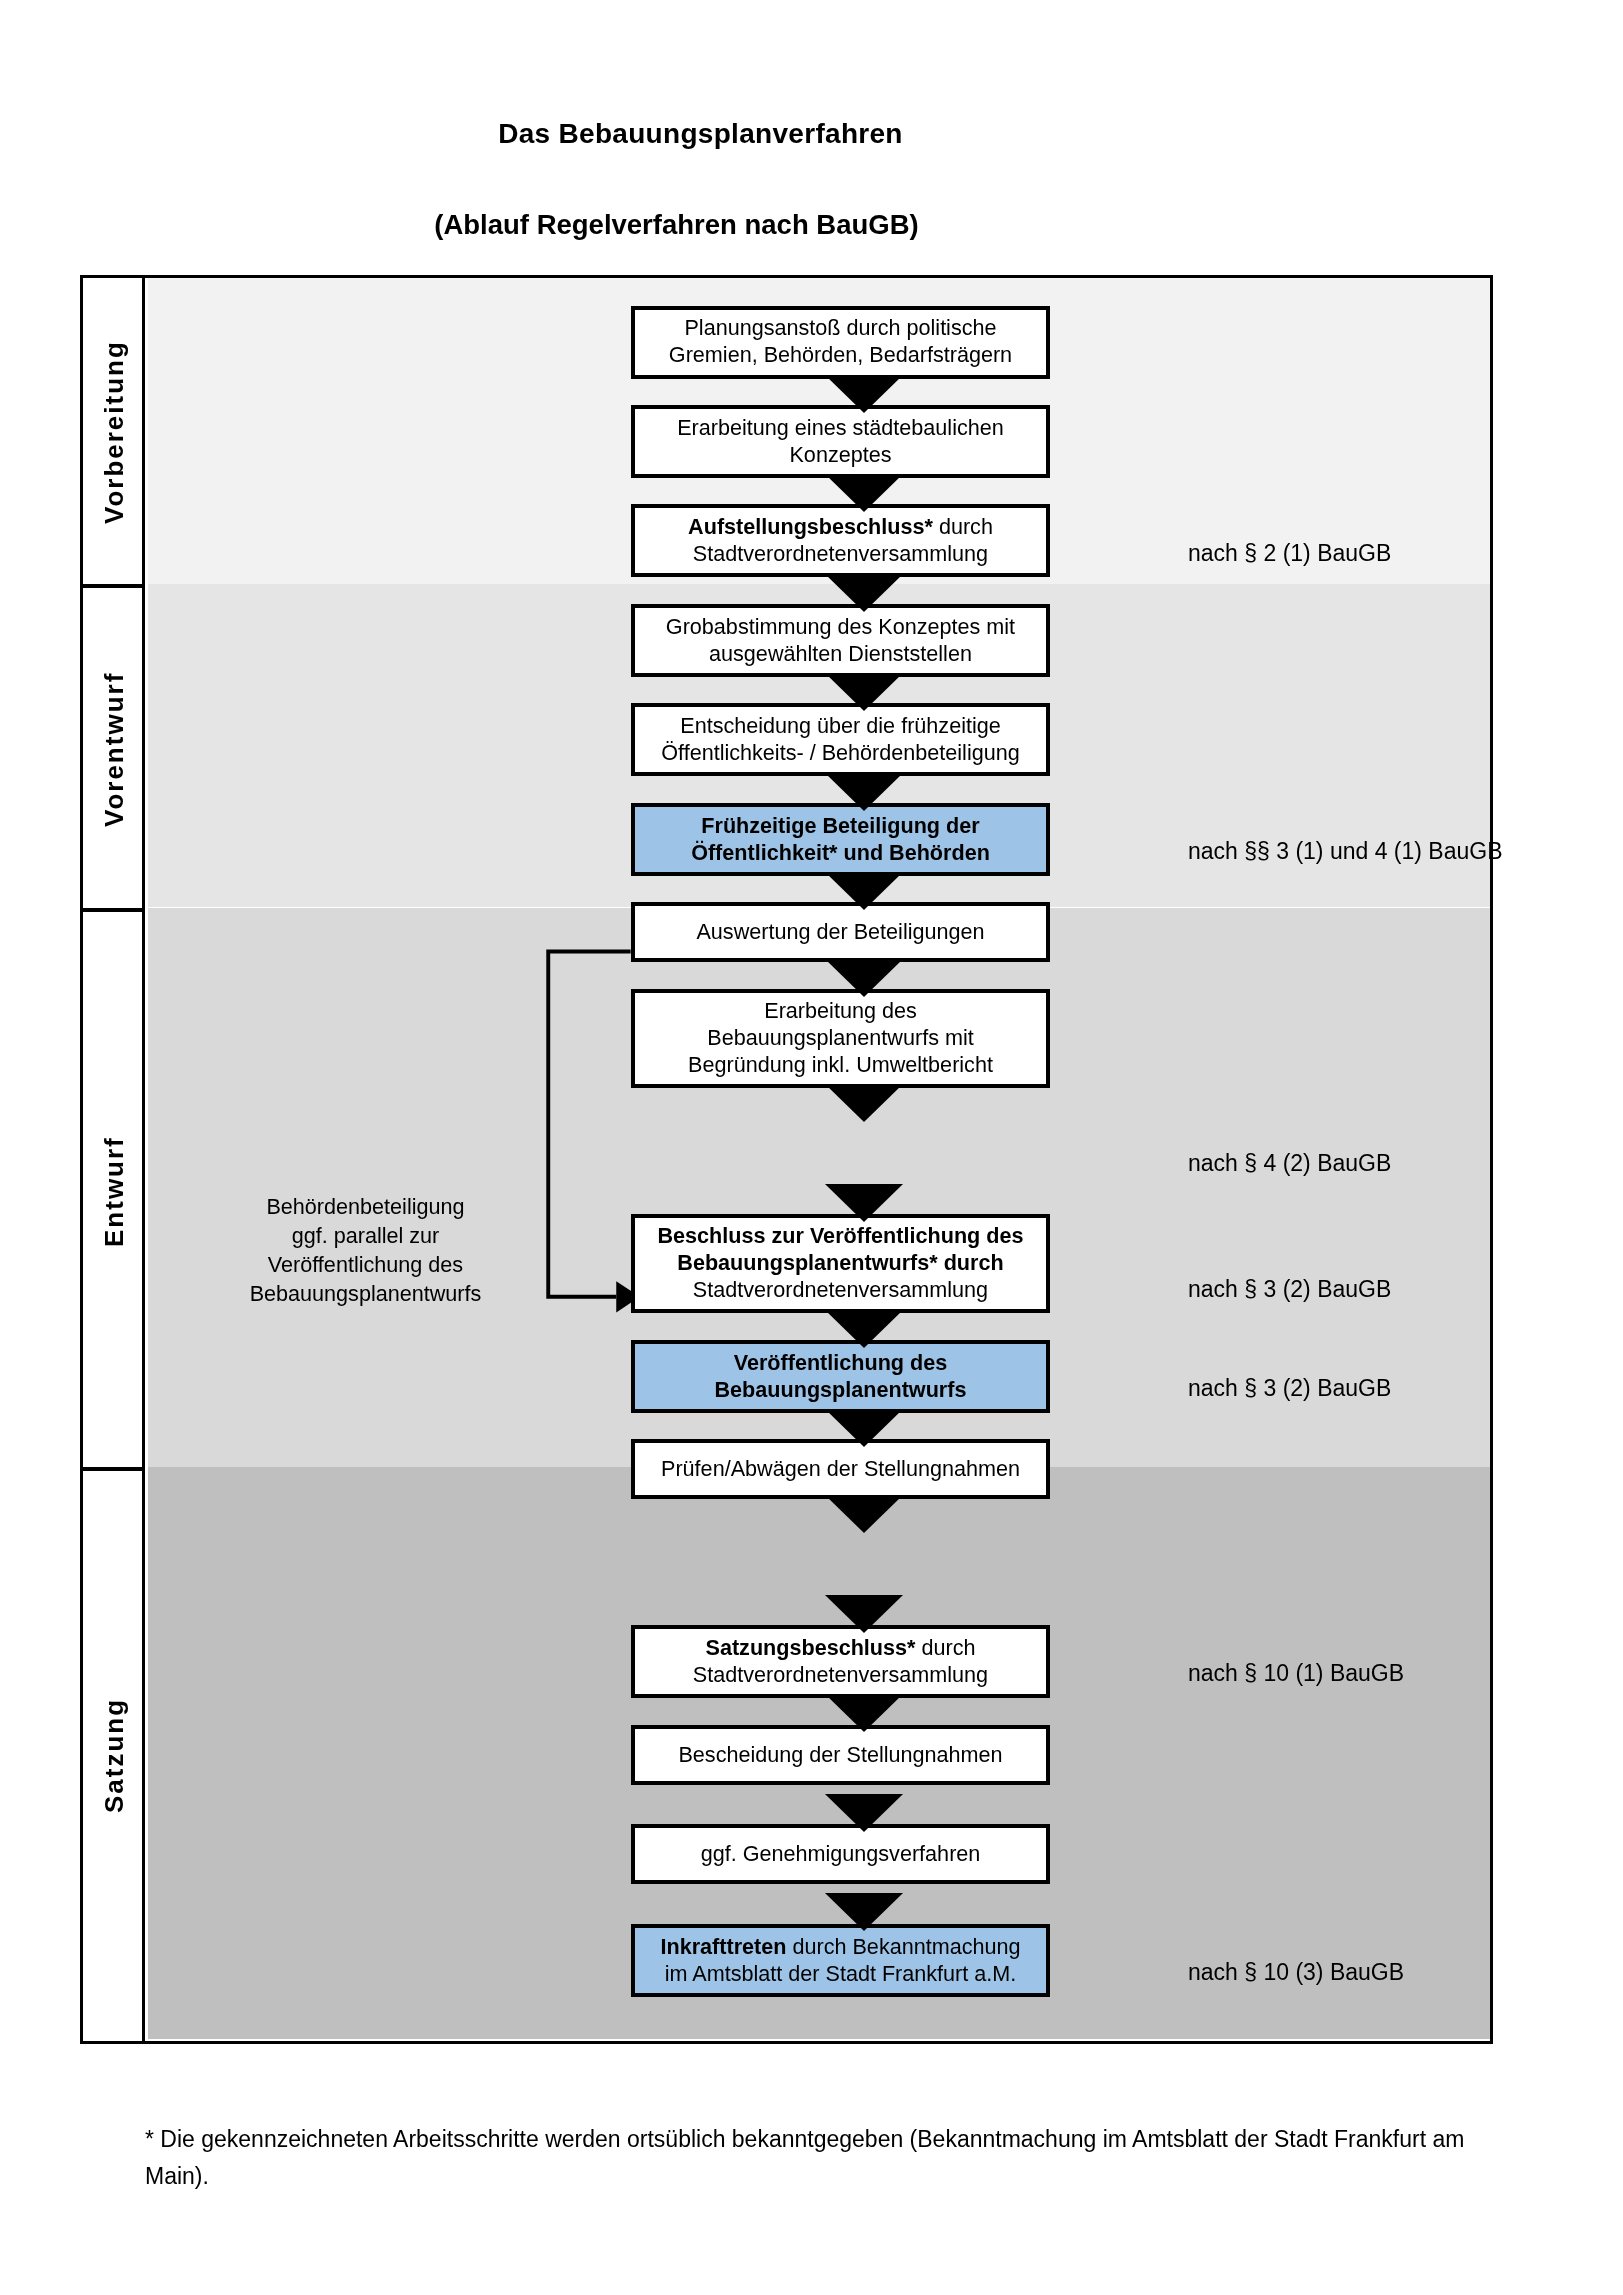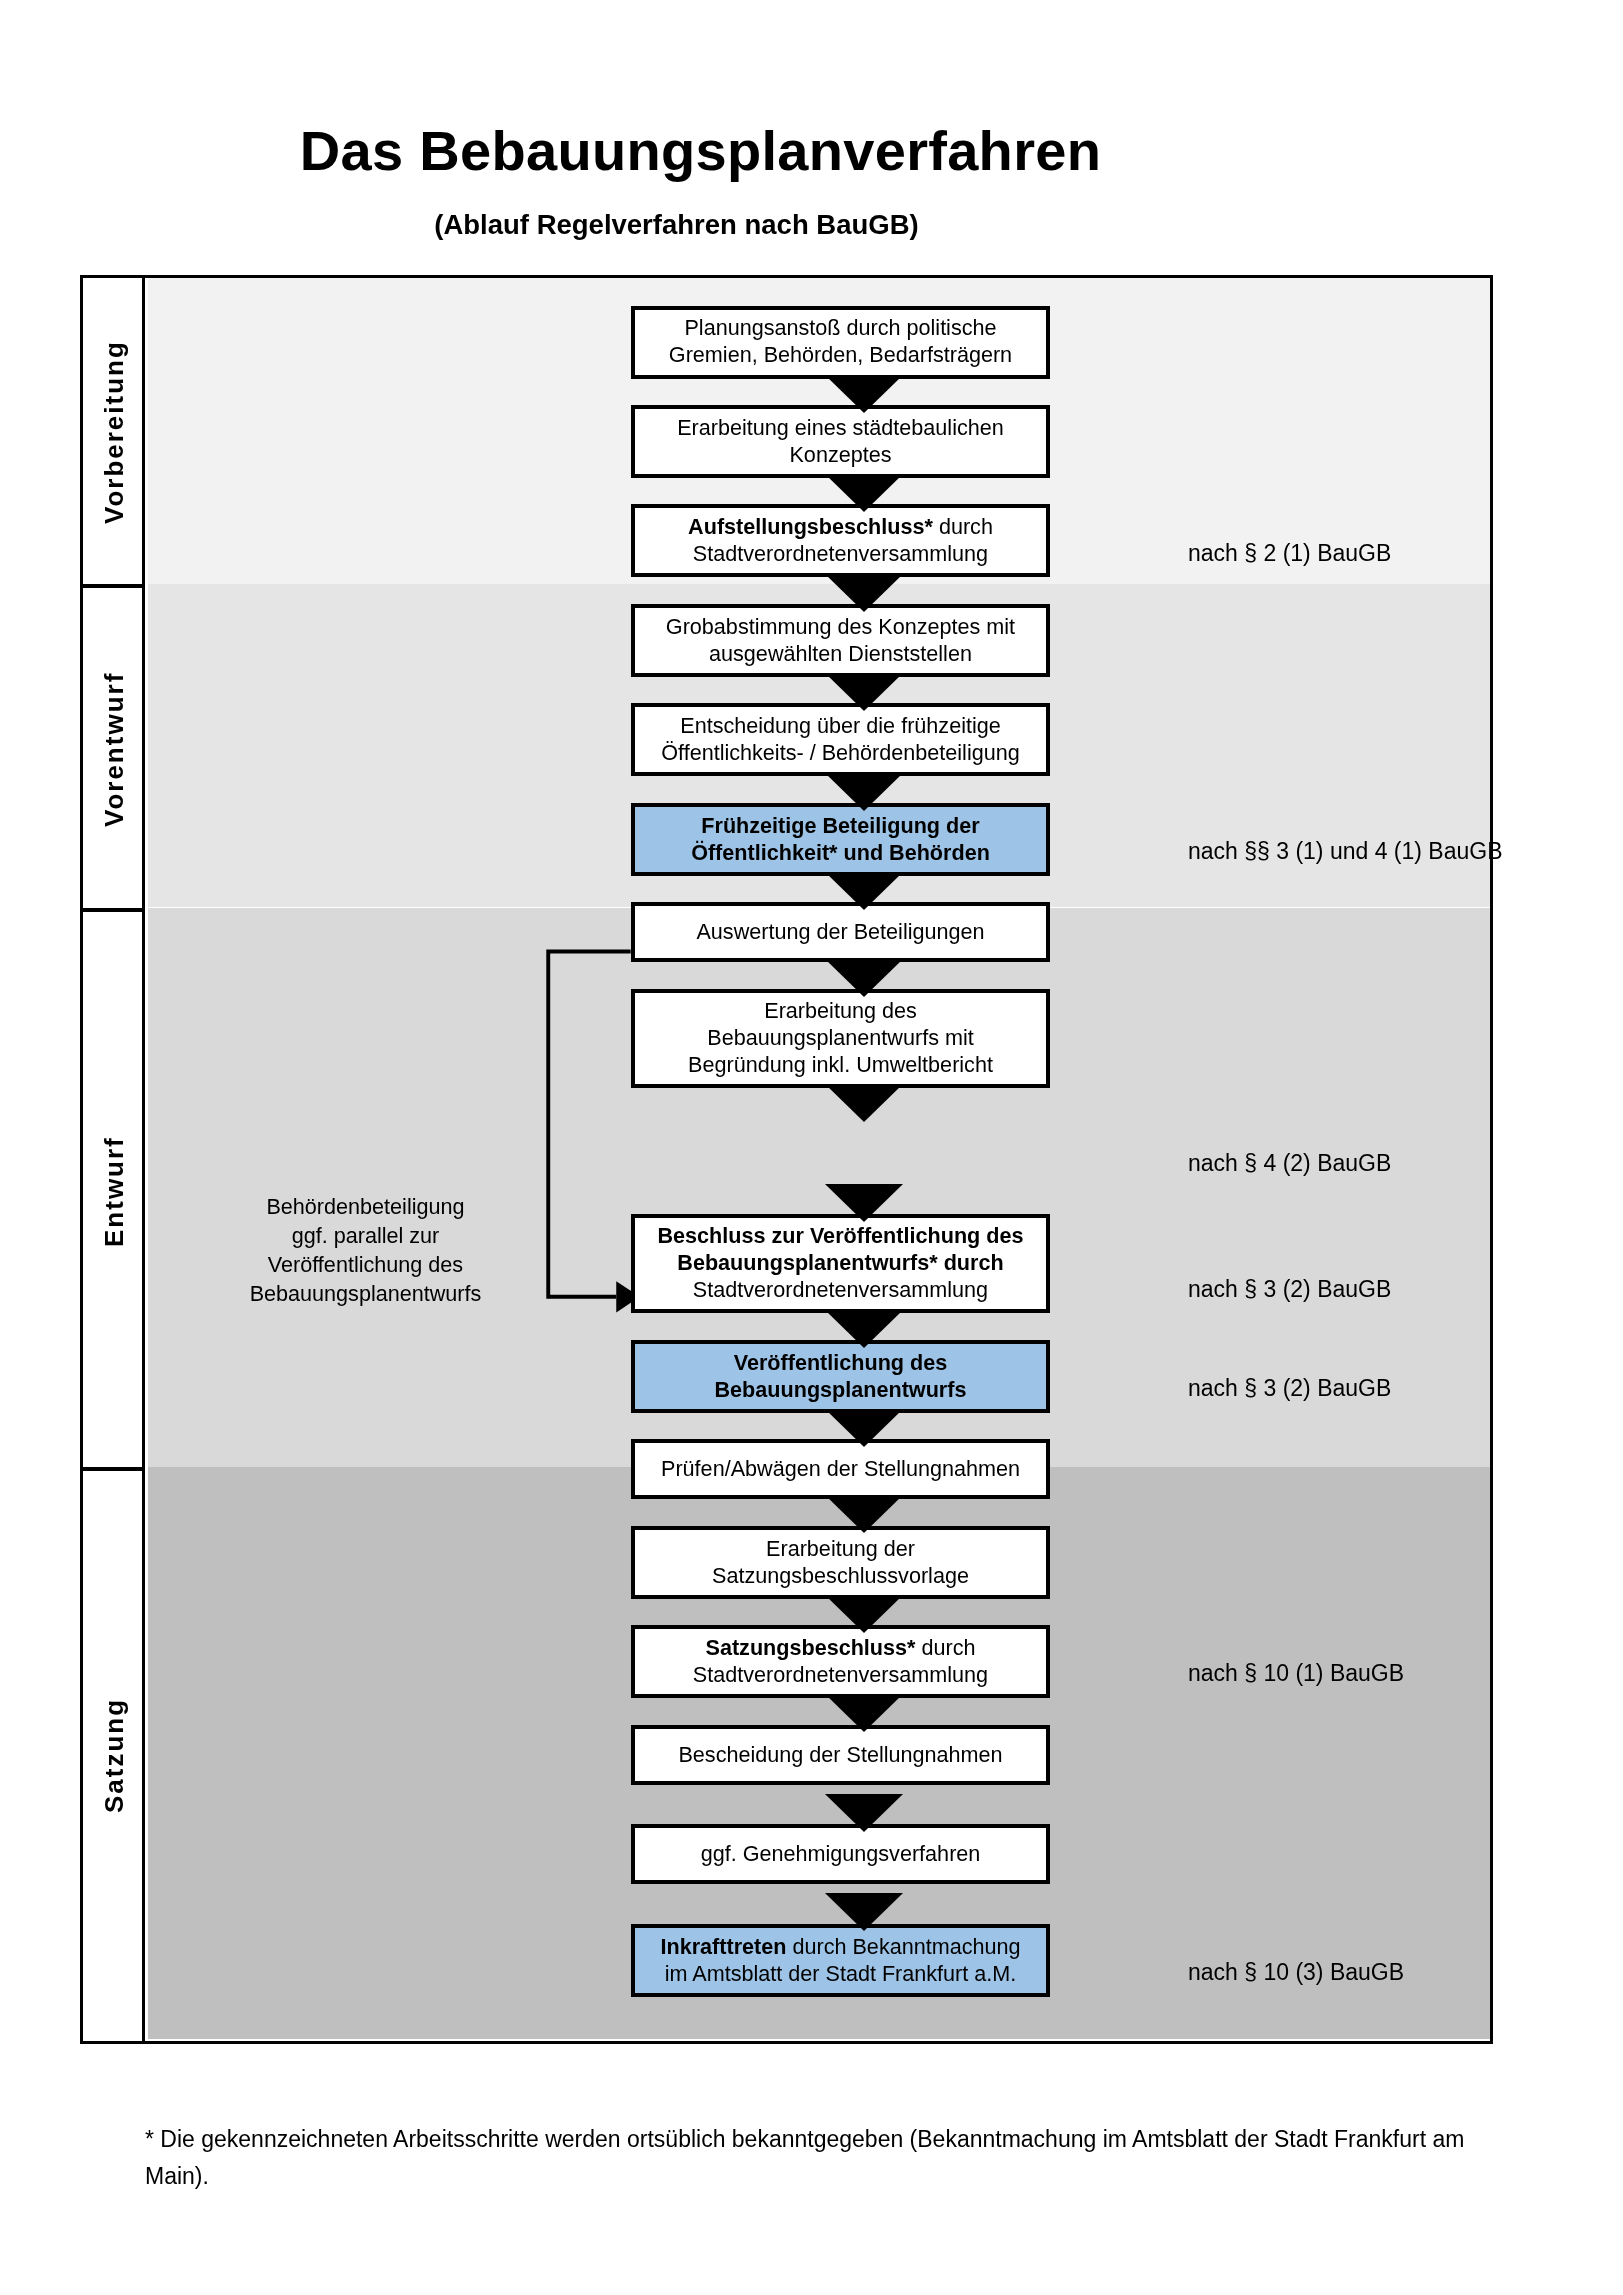--- a/index.html
+++ b/index.html
@@ -6,21 +6,21 @@
   body{
     width:1623px;height:2295px;position:relative;overflow:hidden;
     font-family:"Liberation Sans","DejaVu Sans",sans-serif;
     color:#000000;
     -webkit-font-smoothing:antialiased;
   }
 
   
   #title{
     position:absolute;left:0;top:118px;width:1401px;text-align:center;
-    font-size:56px;font-weight:bold;letter-spacing:0.3px;
+    font-size:28px;font-weight:bold;letter-spacing:0.3px;
   }
   #subtitle{
     position:absolute;left:0;top:209px;width:1353px;text-align:center;
     font-size:27.5px;font-weight:bold;
   }
 
   
   #frame{
     position:absolute;left:80px;top:275px;width:1413px;height:1769px;
     border:3.9px solid #000;box-sizing:border-box;background:#ffffff;
@@ -203,26 +203,20 @@
       <span>
         <span>Veröffentlichung des</span><br>
         <span>Bebauungsplanentwurfs</span>
       </span>
     </div>
 
     <div class="node" style="top:1161px;height:60px;">
       <span>Prüfen/Abwägen der Stellungnahmen</span>
     </div>
 
-    <div class="node" style="top:1248px;height:73px;">
-      <span>
-        <span>Erarbeitung der</span><br>
-        <span>Satzungsbeschlussvorlage</span>
-      </span>
-    </div>
 
     <div class="node" style="top:1347px;height:73px;">
       <span>
         <b>Satzungsbeschluss*</b> durch<br>
         <span>Stadtverordnetenversammlung</span>
       </span>
     </div>
 
     <div class="node" style="top:1447px;height:60px;">
       <span>Bescheidung der Stellungnahmen</span>

